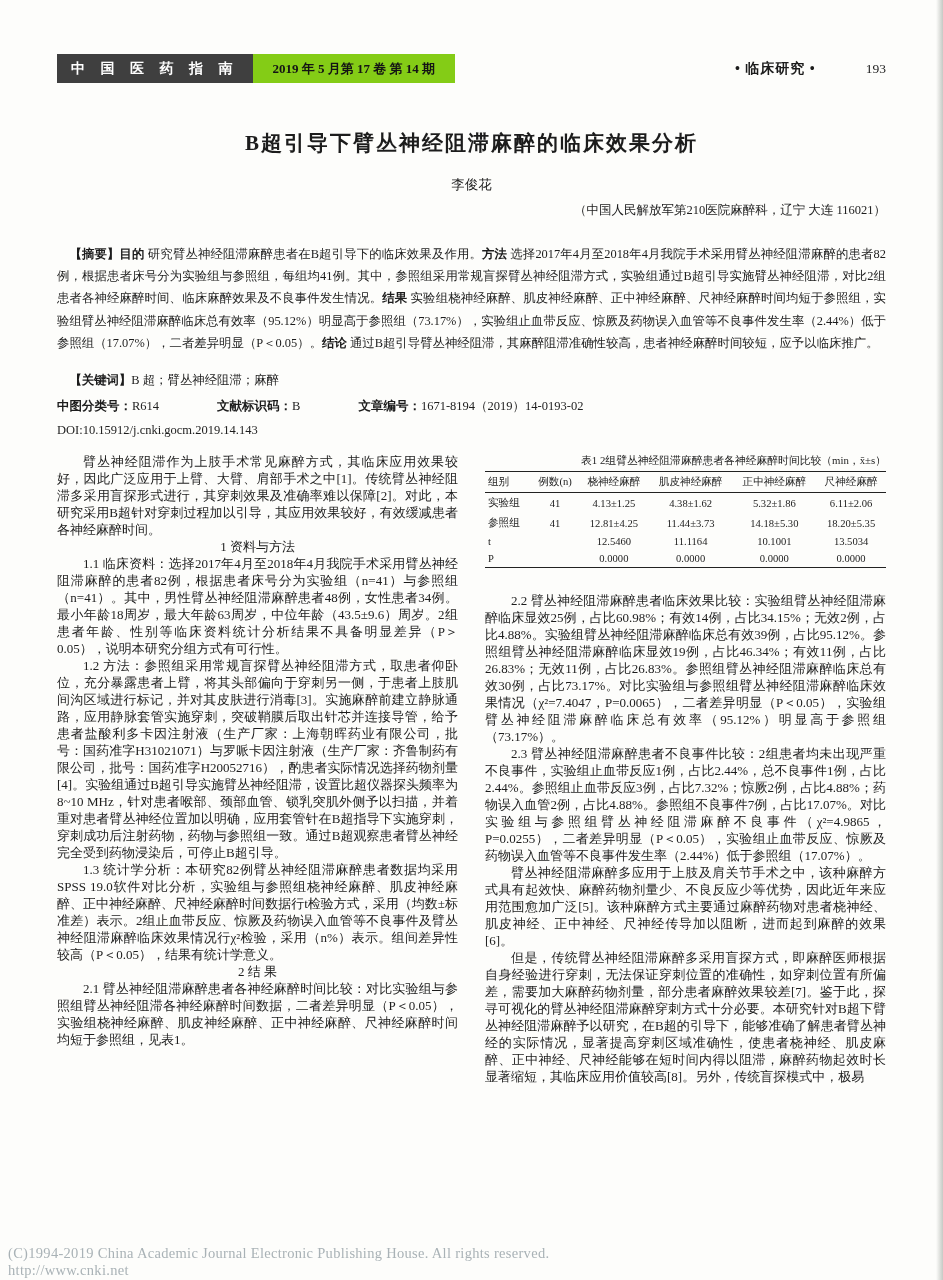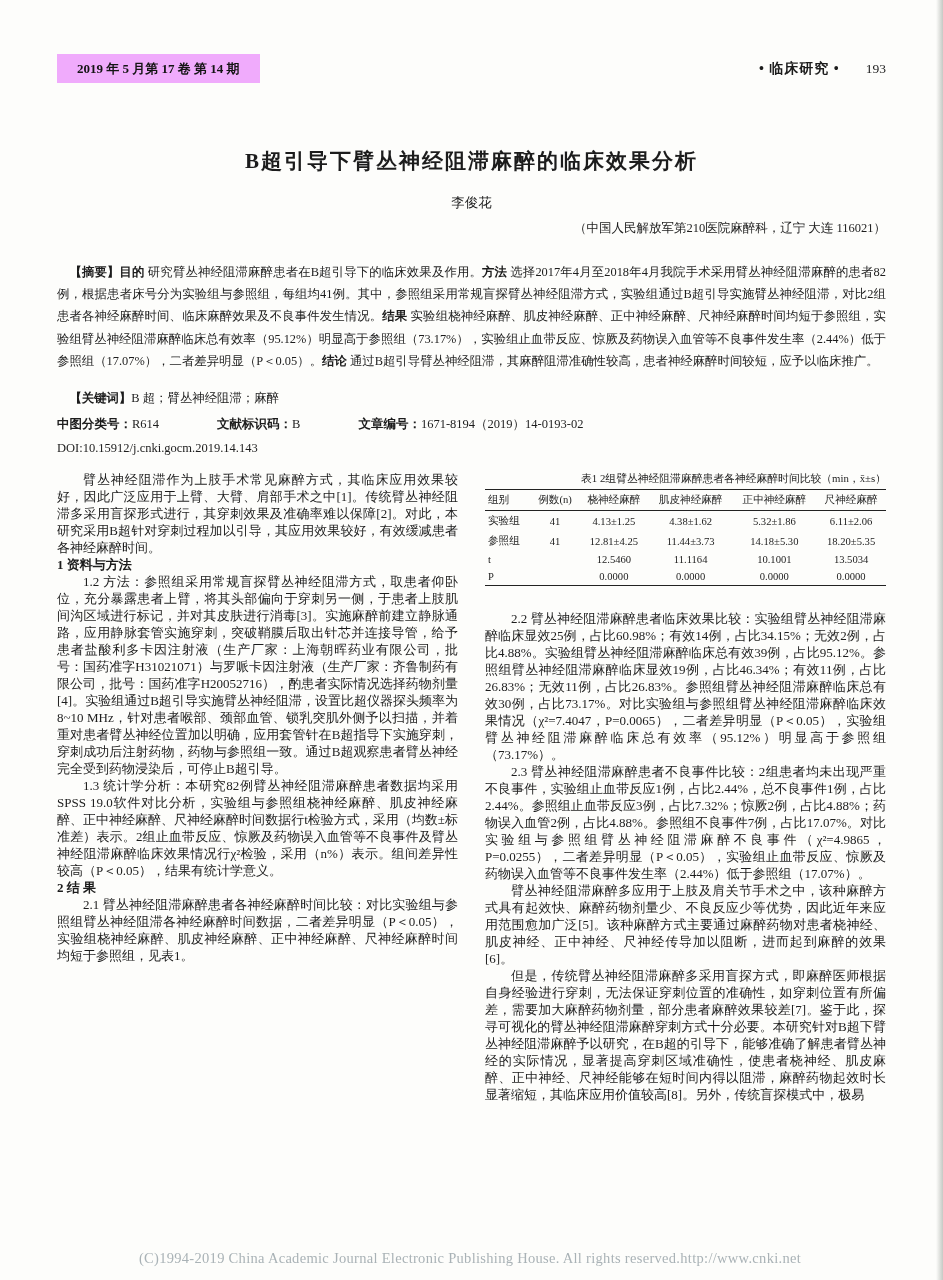--- a/index.html
+++ b/index.html
@@ -15,82 +15,85 @@
   .page { padding: 54px 57px 0 57px; }
 
   
   .header-bar { display: flex; align-items: stretch; height: 29px; font-size: 13px; }
   .journal-box {
     background: #3f3f3f; color: #ffffff; font-weight: bold;
     display: flex; align-items: center; padding: 0 14px;
     letter-spacing: 6px; white-space: nowrap; font-size: 14px;
   }
   .issue-box {
-    background: #f0abfc; color: #141414; font-weight: bold;
+    background: #84cc16; color: #141414; font-weight: bold;
     display: flex; align-items: center; padding: 0 20px;
     white-space: nowrap; font-size: 13px;
   }
   .header-spacer { flex: 1; }
   .column-name { display: flex; align-items: center; font-weight: bold; font-size: 14px; letter-spacing: 1px; }
-  .page-number { display: flex; align-items: center; margin-left: 26px; font-size: 13.5px; }
+  .page-number { display: flex; align-items: center; margin-left: 50px; font-size: 13.5px; }
 
   
-  .article-title { text-align: center; font-size: 21px; font-weight: bold; letter-spacing: 2px; margin-top: 64px; }
+  .article-title { text-align: center; font-size: 21px; font-weight: bold; letter-spacing: 2px; margin-top: 46px; }
   .author { text-align: center; font-size: 13.5px; margin-top: 19px; }
   .affiliation { text-align: right; font-size: 12.5px; margin-top: 8px; }
 
   
   .abstract { margin-top: 24px; font-size: 12.4px; line-height: 22.2px; text-align: justify; text-indent: 1em; }
   .b { font-weight: bold; }
   .keywords { font-size: 12.4px; line-height: 22px; text-indent: 1em; margin-top: 15px; }
   .meta-line { display: flex; font-size: 12.5px; margin-top: 7px; }
   .meta-item { margin-right: 58px; white-space: nowrap; }
   .doi-line { font-size: 12.5px; margin-top: 8px; }
 
   
   .columns { display: flex; gap: 27px; margin-top: 15px; }
   .col { width: 401px; }
   .body-text p { font-size: 13px; line-height: 17px; text-align: justify; text-indent: 2em; }
-  .body-text p.sec-heading { font-weight: bold; text-indent: 0; text-align: left; }
+  .body-text p.sec-heading { font-weight: normal; text-indent: 0; text-align: center; }
 
   
   .table-caption { text-align: right; font-size: 10.8px; line-height: 15px; margin-bottom: 3px; }
   table.data-table {
     width: 100%; border-collapse: collapse; font-size: 10.6px;
     border-top: 1.4px solid #222; border-bottom: 1.4px solid #222;
     margin-bottom: 24px;
   }
   table.data-table th {
     font-weight: normal; border-bottom: 0.8px solid #222;
     padding: 3px 0; text-align: center; white-space: nowrap;
   }
   table.data-table td { padding: 3px 0; text-align: center; white-space: nowrap; }
   table.data-table th:first-child, table.data-table td:first-child { text-align: left; padding-left: 3px; width: 46px; }
   table.data-table th:nth-child(2), table.data-table td:nth-child(2) { width: 48px; }
 
   
   .footer {
-    position: absolute; left: 0; bottom: 13px; width: 100%;
+    position: absolute; left: 0; bottom: 1px; width: 100%;
     display: flex; justify-content: center;
     padding: 0 11px 0 8px;
-    font-size: 14.5px; color: #a9b2b6; letter-spacing: 0.3px;
+    font-size: 14.5px; color: #a9b2b6; letter-spacing: 0.3px; flex-direction: column;
   }
 
   
   .scan-edge {
     position: absolute; top: 0; right: 0; width: 7px; height: 100%;
     background: linear-gradient(to right, rgba(200,203,198,0), #c6c9c4);
   }
 </style>
 </head>
 <body>
 
 <div class="page">
 
   <div class="header-bar">
+    <div class="journal-box">
+      <span>中 国 医 药 指 南</span>
+    </div>
     <div class="issue-box">
       <span>2019 年 5 月第 17 卷 第 14 期</span>
     </div>
     <div class="header-spacer"></div>
     <div class="column-name">• 临床研究 •</div>
     <div class="page-number">193</div>
   </div>
 
   <h1 class="article-title">B超引导下臂丛神经阻滞麻醉的临床效果分析</h1>
   <div class="author">李俊花</div>
@@ -106,20 +109,21 @@
     <span class="meta-item"><span class="b">文章编号：</span><span>1671-8194（2019）14-0193-02</span></span>
   </div>
 
   <div class="doi-line">DOI:10.15912/j.cnki.gocm.2019.14.143</div>
 
   <div class="columns body-text">
 
     <div class="col">
       <p>臂丛神经阻滞作为上肢手术常见麻醉方式，其临床应用效果较好，因此广泛应用于上臂、大臂、肩部手术之中[1]。传统臂丛神经阻滞多采用盲探形式进行，其穿刺效果及准确率难以保障[2]。对此，本研究采用B超针对穿刺过程加以引导，其应用效果较好，有效缓减患者各神经麻醉时间。</p>
       <p class="sec-heading">1 资料与方法</p>
+      <p>1.1 临床资料：选择2017年4月至2018年4月我院手术采用臂丛神经阻滞麻醉的患者82例，根据患者床号分为实验组（n=41）与参照组（n=41）。其中，男性臂丛神经阻滞麻醉患者48例，女性患者34例。最小年龄18周岁，最大年龄63周岁，中位年龄（43.5±9.6）周岁。2组患者年龄、性别等临床资料统计分析结果不具备明显差异（P＞0.05），说明本研究分组方式有可行性。</p>
       <p>1.2 方法：参照组采用常规盲探臂丛神经阻滞方式，取患者仰卧位，充分暴露患者上臂，将其头部偏向于穿刺另一侧，于患者上肢肌间沟区域进行标记，并对其皮肤进行消毒[3]。实施麻醉前建立静脉通路，应用静脉套管实施穿刺，突破鞘膜后取出针芯并连接导管，给予患者盐酸利多卡因注射液（生产厂家：上海朝晖药业有限公司，批号：国药准字H31021071）与罗哌卡因注射液（生产厂家：齐鲁制药有限公司，批号：国药准字H20052716），酌患者实际情况选择药物剂量[4]。实验组通过B超引导实施臂丛神经阻滞，设置比超仪器探头频率为8~10 MHz，针对患者喉部、颈部血管、锁乳突肌外侧予以扫描，并着重对患者臂丛神经位置加以明确，应用套管针在B超指导下实施穿刺，穿刺成功后注射药物，药物与参照组一致。通过B超观察患者臂丛神经完全受到药物浸染后，可停止B超引导。</p>
       <p>1.3 统计学分析：本研究82例臂丛神经阻滞麻醉患者数据均采用SPSS 19.0软件对比分析，实验组与参照组桡神经麻醉、肌皮神经麻醉、正中神经麻醉、尺神经麻醉时间数据行t检验方式，采用（均数±标准差）表示。2组止血带反应、惊厥及药物误入血管等不良事件及臂丛神经阻滞麻醉临床效果情况行χ²检验，采用（n%）表示。组间差异性较高（P＜0.05），结果有统计学意义。</p>
       <p class="sec-heading">2 结 果</p>
       <p>2.1 臂丛神经阻滞麻醉患者各神经麻醉时间比较：对比实验组与参照组臂丛神经阻滞各神经麻醉时间数据，二者差异明显（P＜0.05），实验组桡神经麻醉、肌皮神经麻醉、正中神经麻醉、尺神经麻醉时间均短于参照组，见表1。</p>
     </div>
 
     <div class="col">
       <div class="table-caption">表1 2组臂丛神经阻滞麻醉患者各神经麻醉时间比较（min，x̄±s）</div>
       <table class="data-table">
         <thead>

